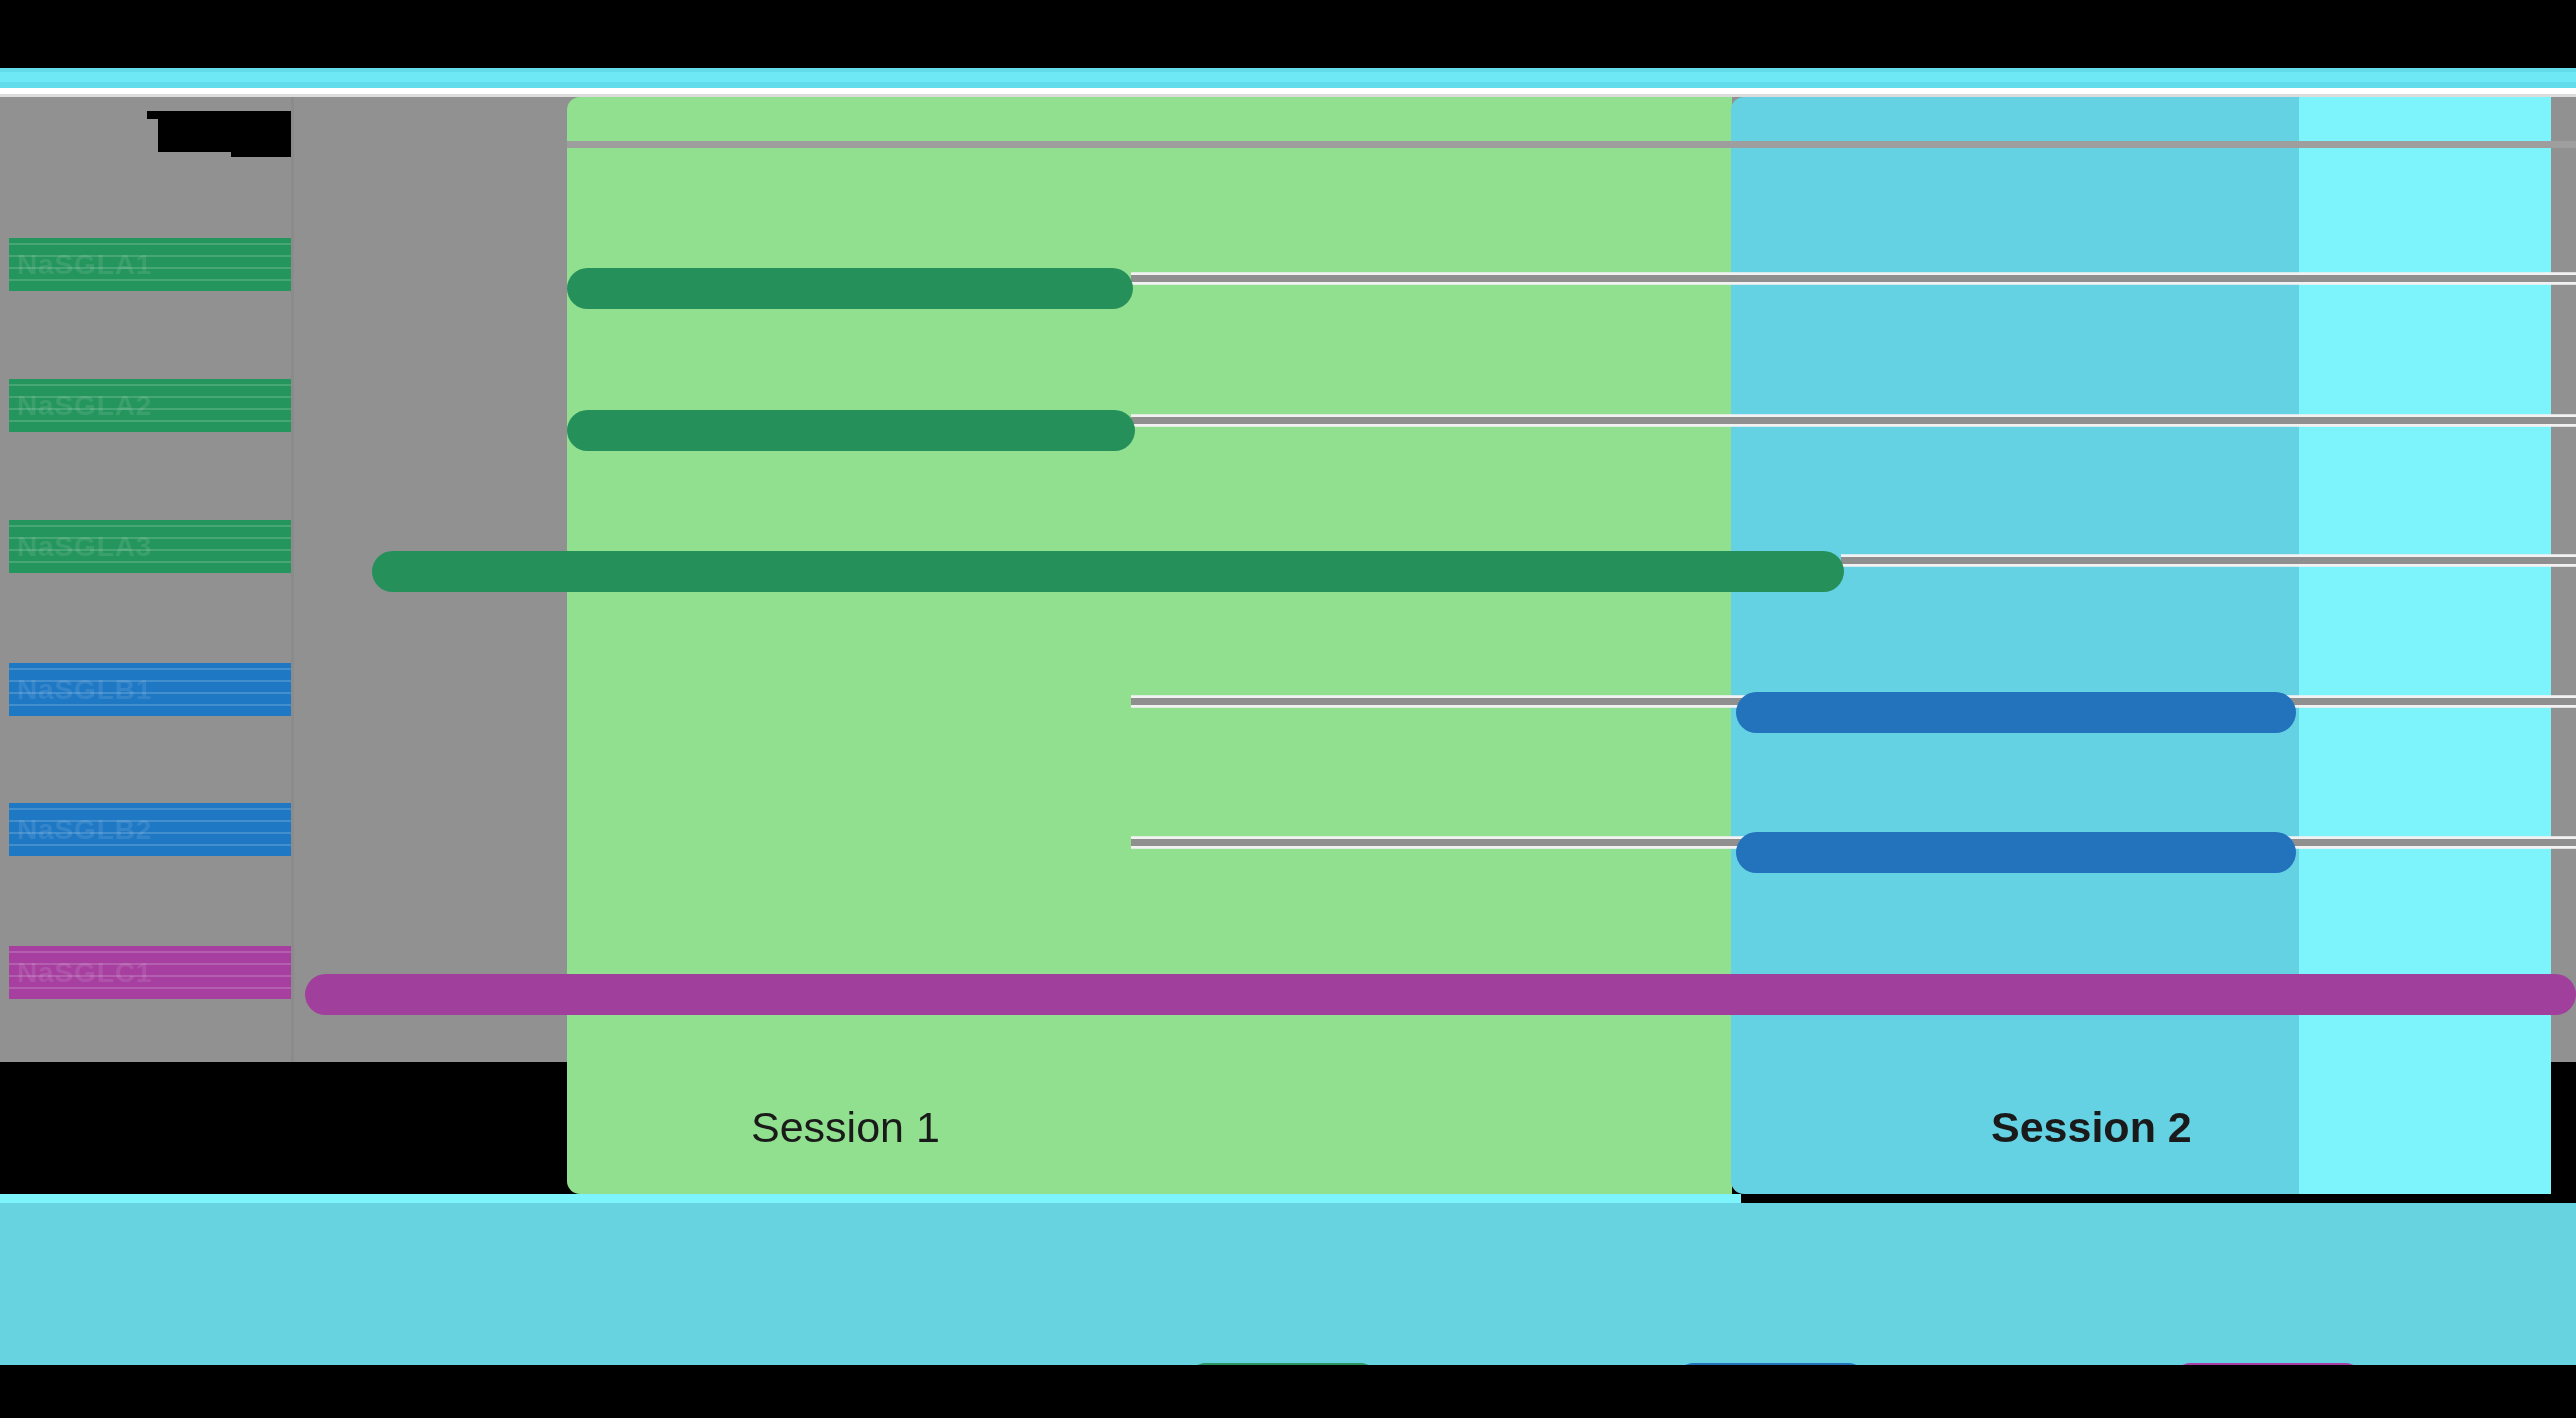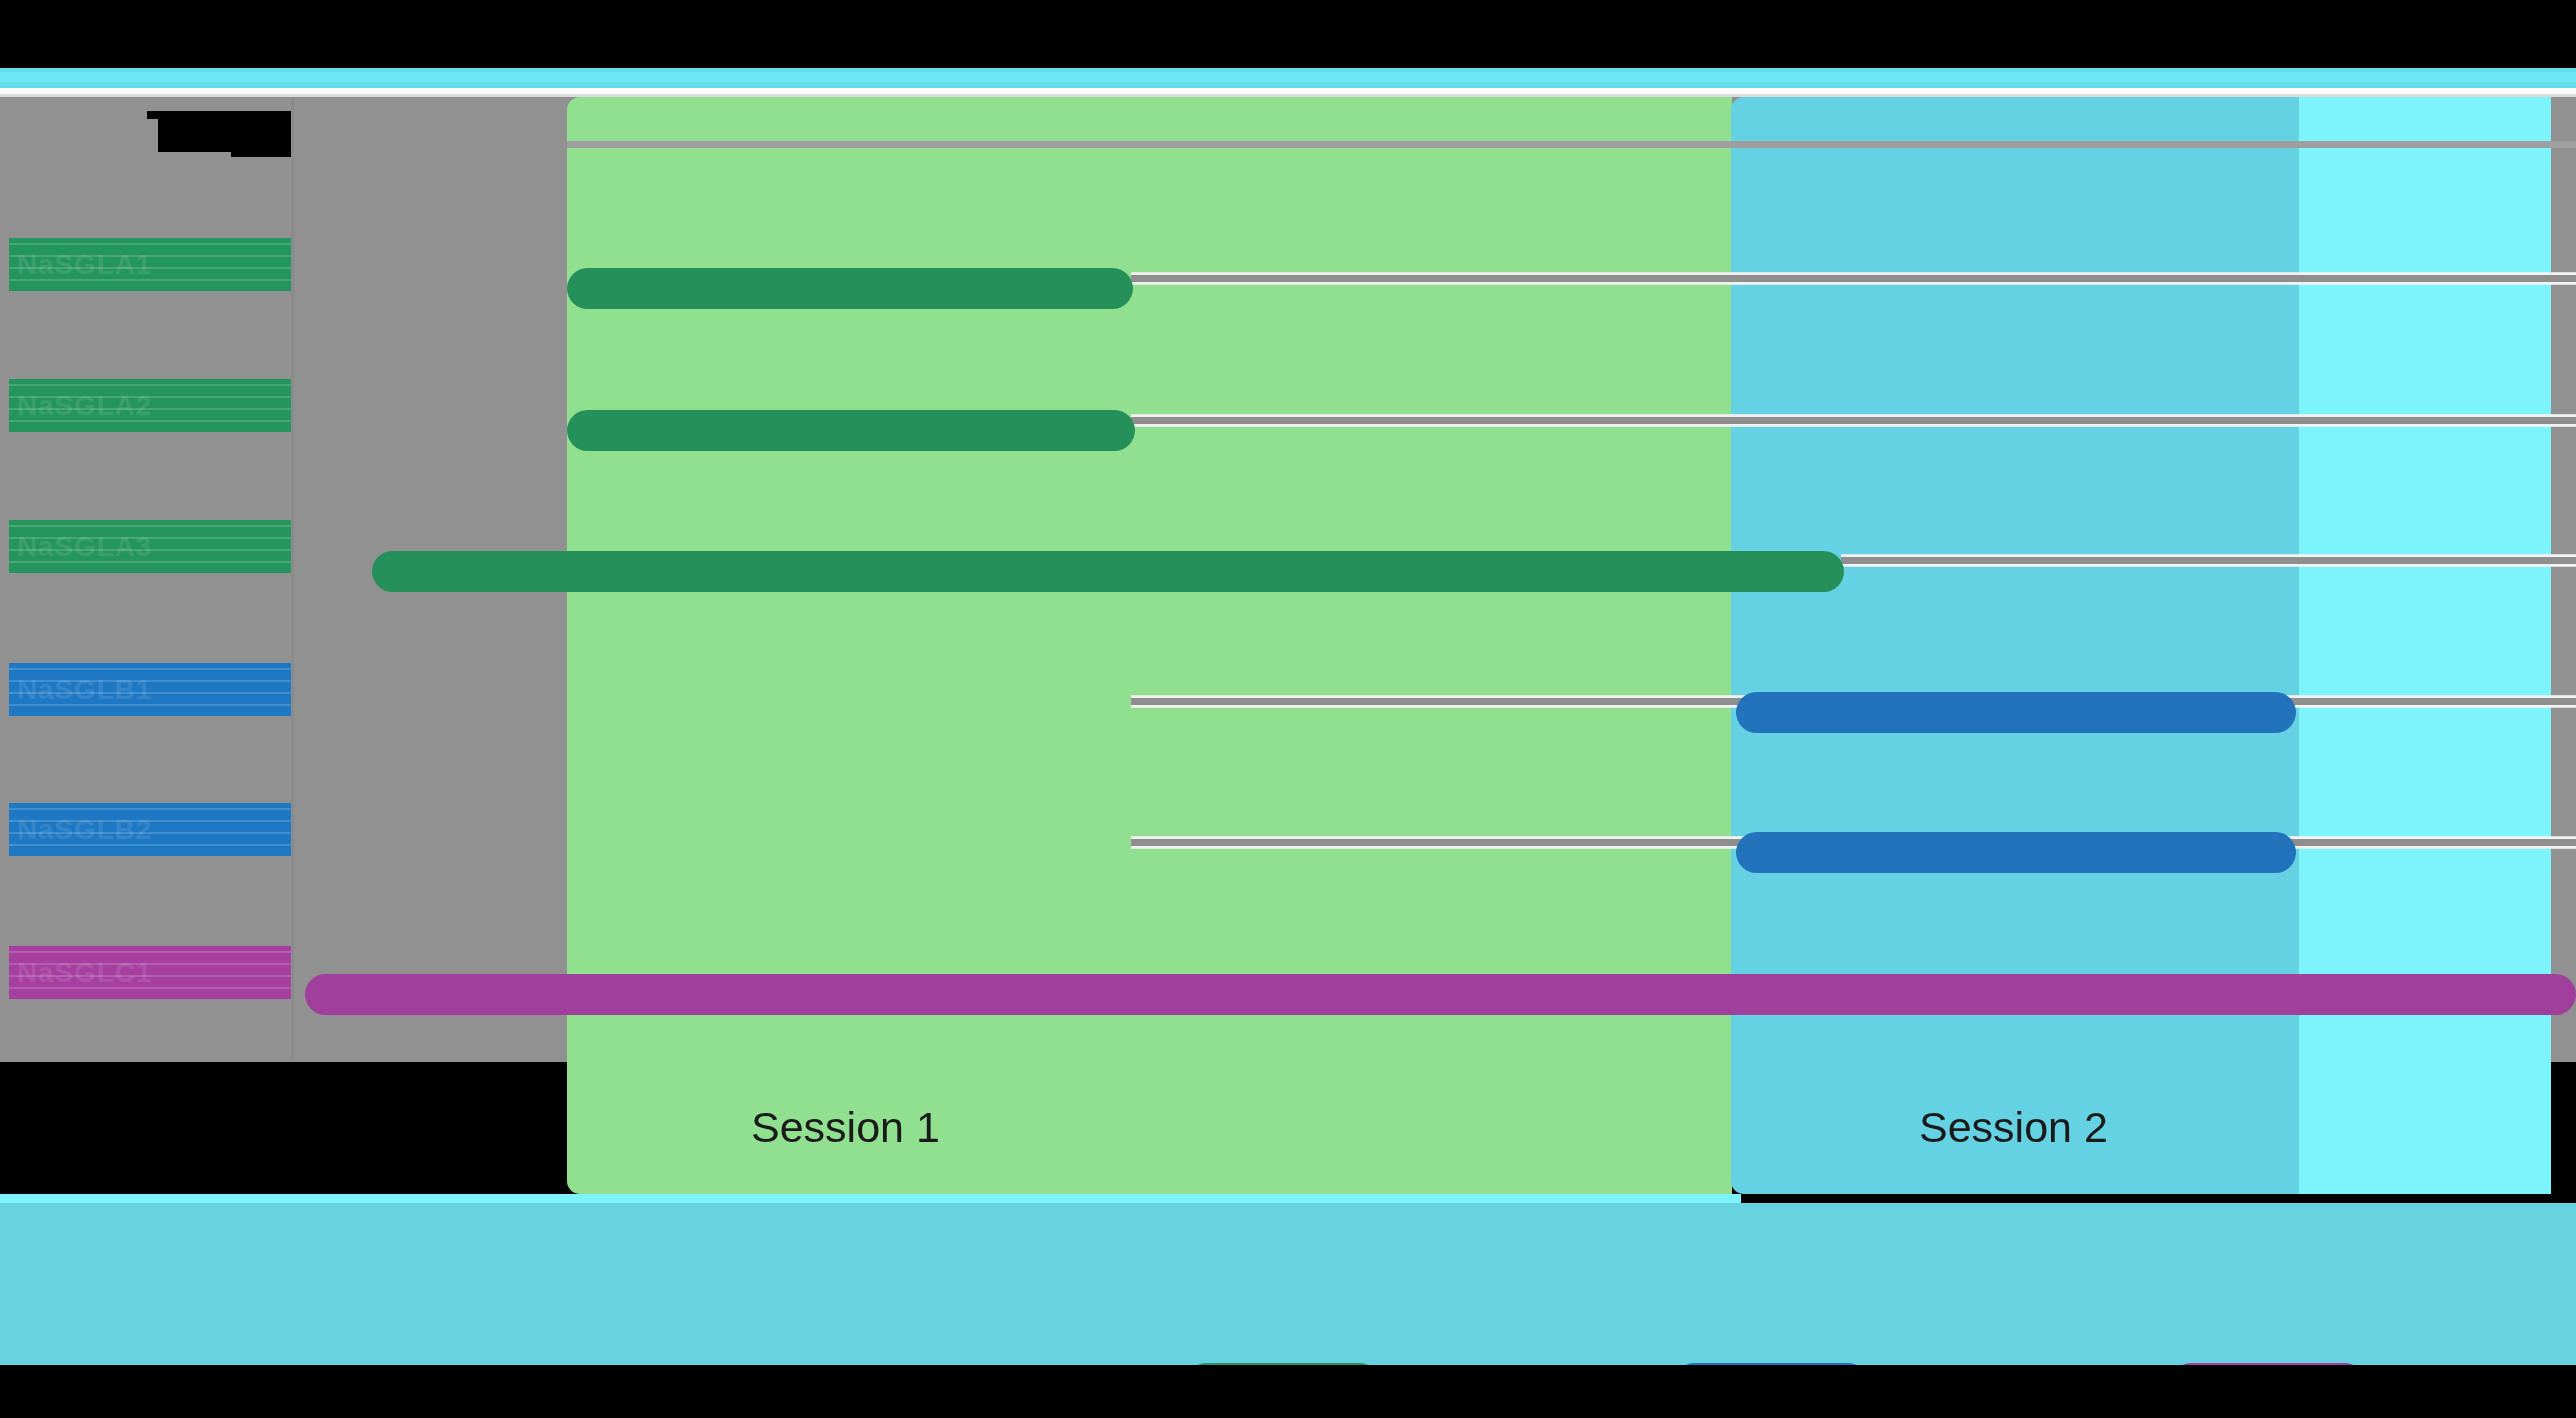--- a/index.html
+++ b/index.html
@@ -57,21 +57,21 @@
 
   
   .bar{position:absolute;height:41px;border-radius:22.5px;}
   .bar.green{background:#26905a;}
   .bar.blue{background:#2272bc;}
   .bar.mag{background:#a13f9d;}
 
   
   .session-cap{position:absolute;font-size:43px;color:#1a1a1a;}
   #cap-s1{left:751px;top:1103px;}
-  #cap-s2{left:1919px;top:1103px;}
+  #cap-s2{left:1991px;top:1103px;font-weight:bold;}
 
   
   #bottom-cyan{position:absolute;left:0;top:1203px;width:2576px;height:162px;background:#67d2e0;}
   #bottom-cyan-top{position:absolute;left:0;top:1194px;width:1741px;height:11.3px;background:#7df4fc;}
   #bottom-black{position:absolute;left:0;top:1365px;width:2576px;height:53px;background:#000;}
 
   .legend-item{position:absolute;top:1363px;height:38px;width:192px;border-radius:20.6px;overflow:hidden;}
   .legend-item.g{background:#2b9460;}
   .legend-item.b{background:#2272bc;}
   .legend-item.m{background:#a93fa4;}

